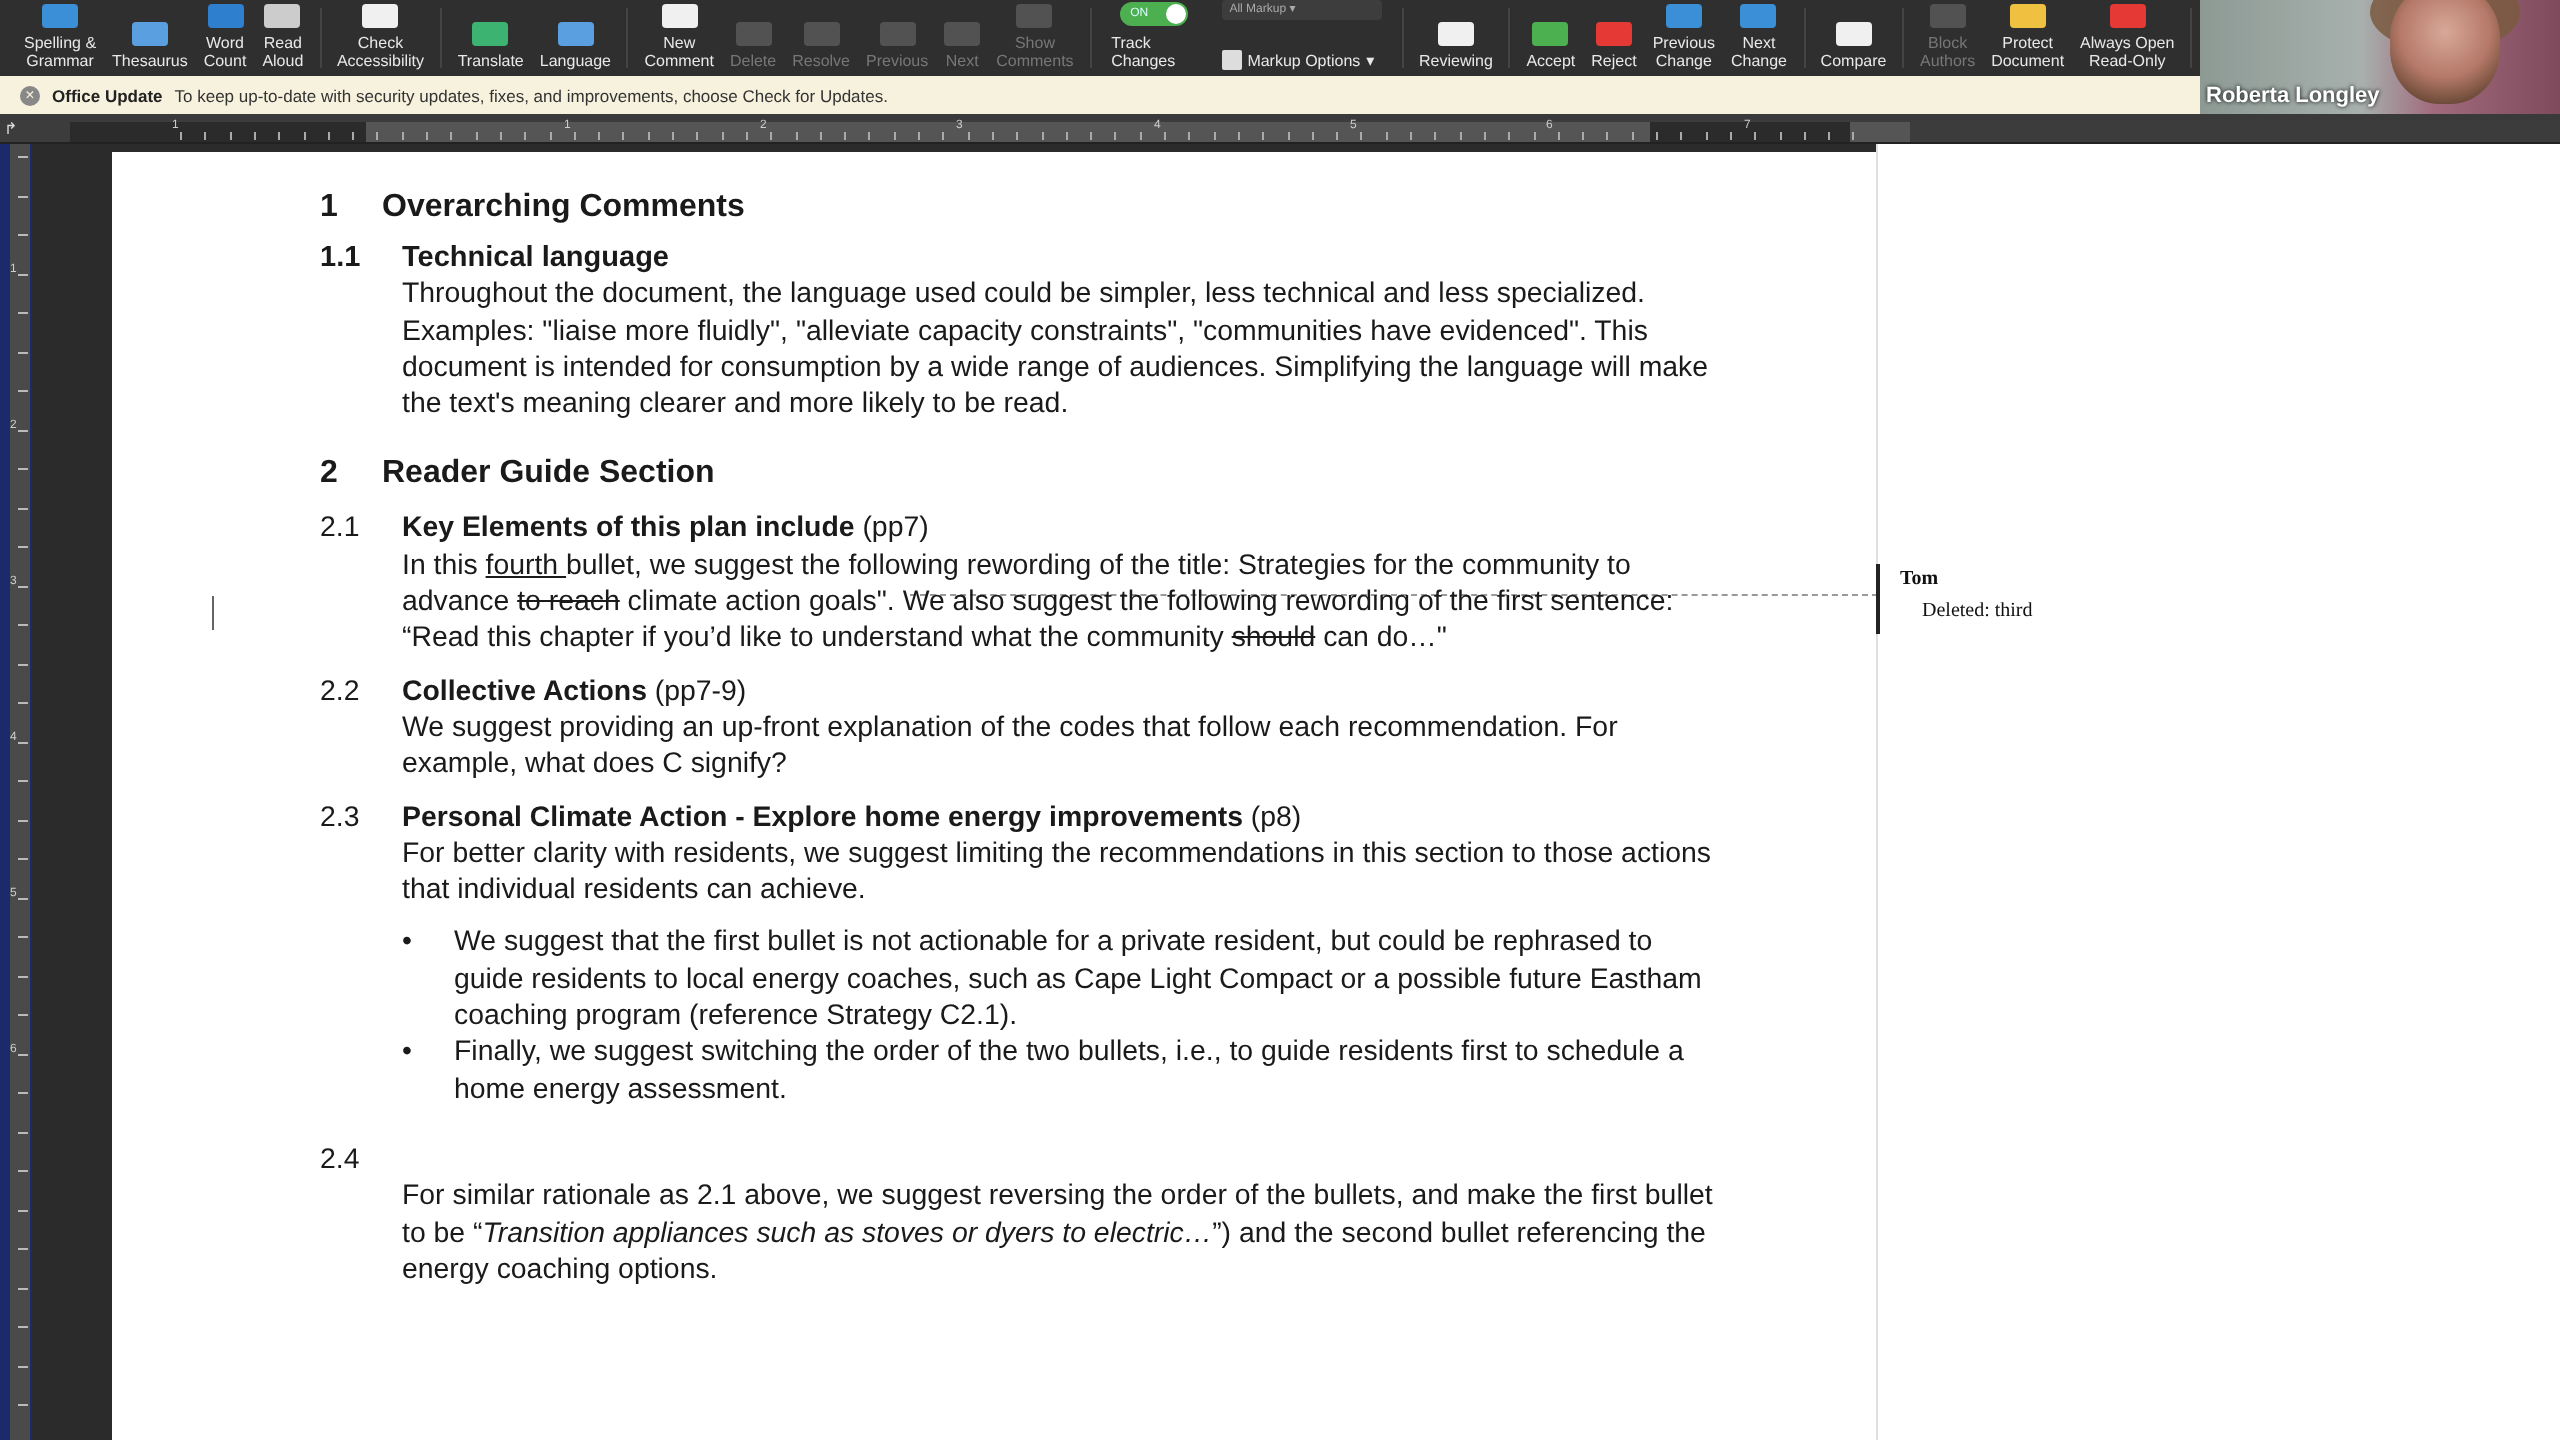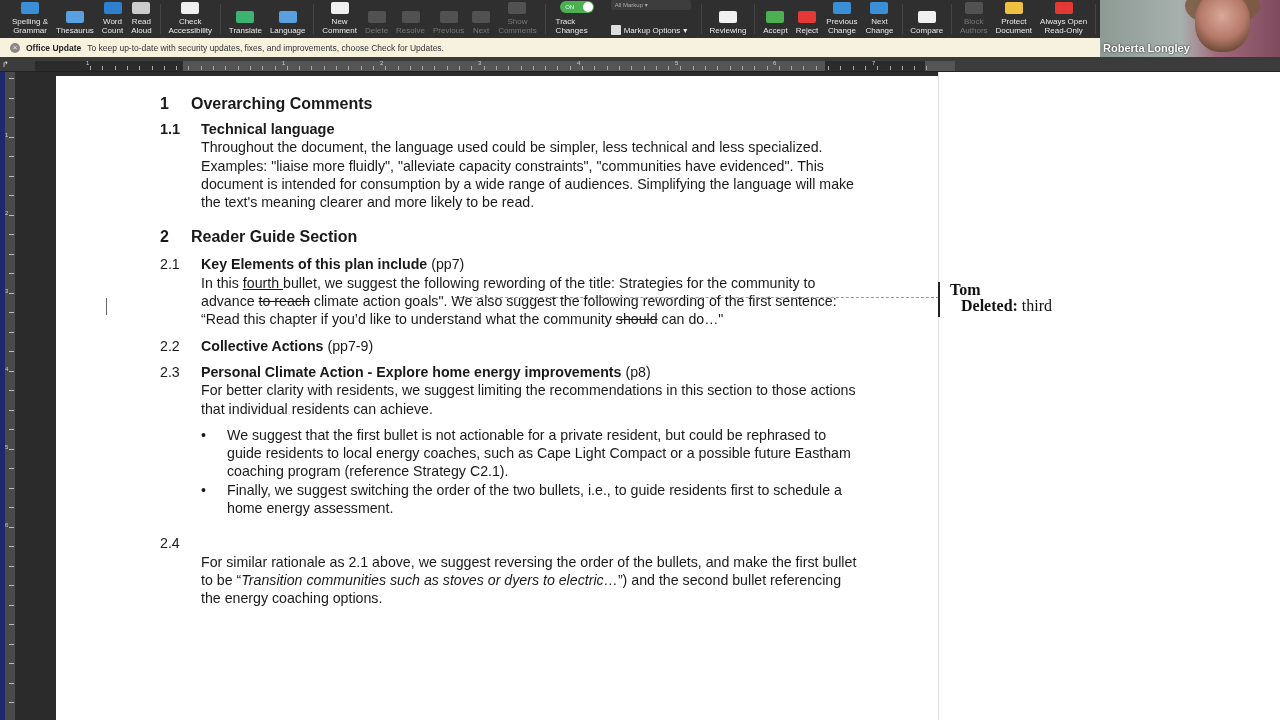--- a/index.html
+++ b/index.html
@@ -65,24 +65,24 @@
   .bullets { padding-left: 41px; margin-top: 8px; }
   .bullets li { list-style: none; position: relative; padding-left: 26px; }
   .bullets li::before { content: "•"; position: absolute; left: 0; top: 0; }
   .ins { text-decoration: underline; margin-top: 20px; }
   .del { text-decoration: line-through; }
   .it { font-style: italic; }
 
   .dash-connector { position: absolute; left: 455px; top: 297px; width: 484px; border-top: 1px dashed #999; }
   .cursor-bar { position: absolute; left: 106px; top: 298px; width: 1px; height: 17px; background: #666; }
 
-  .balloon { position: absolute; left: 938px; top: 282px; width: 200px; height: 35px; border-left: 2px solid #222; padding-left: 10px; font-family: "Liberation Serif", serif; font-size: 16px; color: #111; }
+  .balloon { position: absolute; left: 938px; top: 282px; width: 200px; height: 35px; border-left: 2px solid #222; padding-left: 10px; font-family: "Liberation Serif", serif; font-size: 10px; color: #111; }
   .balloon .author { font-weight: bold; line-height: 16px; }
   .balloon .chg { padding-left: 11px; line-height: 15px; }
-  .balloon .chg b { font-weight: bold; }
+  .balloon .chg b { font-weight: normal; }
 </style>
 </head>
 <body>
 
 <div id="app">
 
   <div class="ribbon" id="ribbon">
       <div class="rb">
         <div class="ic" style="background: rgb(58, 143, 214);"></div>
         <span>Spelling &amp;</span>
@@ -369,34 +369,35 @@
     <div class="h2row" style="margin-top:6px;">
       <span class="n">2.1</span>
       <span><span class="b">Key Elements of this plan include</span><span> (pp7)</span></span>
     </div>
     <div class="para"><span>In this </span><span class="ins">fourth </span><span>bullet, we suggest the following rewording of the title:  Strategies for the community to advance </span><span class="del">to reach</span><span> climate action goals".  We also suggest the following rewording of the first sentence:  “Read this chapter if you’d like to understand what the community </span><span class="del">should</span><span> can do…"</span></div>
 
     <div class="h2row" style="margin-top:8px;">
       <span class="n">2.2</span>
       <span><span class="b">Collective Actions</span><span> (pp7-9)</span></span>
     </div>
+    <div class="para">We suggest providing an up-front explanation of the codes that follow each recommendation.  For example, what does C signify?</div>
 
     <div class="h2row" style="margin-top:8px;">
       <span class="n">2.3</span>
       <span><span class="b">Personal Climate Action - Explore home energy improvements</span><span> (p8)</span></span>
     </div>
     <div class="para">For better clarity with residents, we suggest limiting the recommendations in this section to those actions that individual residents can achieve.</div>
     <ul class="bullets">
       <li>We suggest that the first bullet is not actionable for a private resident, but could be rephrased to guide residents to local energy coaches, such as Cape Light Compact or a possible future Eastham coaching program (reference Strategy C2.1).</li>
       <li>Finally, we suggest switching the order of the two bullets, i.e., to guide residents first to schedule a home energy assessment.</li>
     </ul>
 
     <div class="h2row" style="margin-top:17px;">
       <span class="n">2.4</span>
     </div>
-    <div class="para"><span>For similar rationale as 2.1 above, we suggest reversing the order of the bullets, and make the first bullet to be “</span><span class="it">Transition communities such as stoves or dyers to electric…</span><span>”) and the second bullet referencing the energy coaching options.</span></div>
+    <div class="para"><span>For similar rationale as 2.1 above, we suggest reversing the order of the bullets, and make the first bullet to be “</span><span class="it">Transition appliances such as stoves or dyers to electric…</span><span>”) and the second bullet referencing the energy coaching options.</span></div>
   </div>
 
   <div class="balloon">
     <div class="author">Tom</div>
     <div class="chg"><b>Deleted:</b> <span>third</span></div>
   </div>
 </div>
 
 </body></html>

